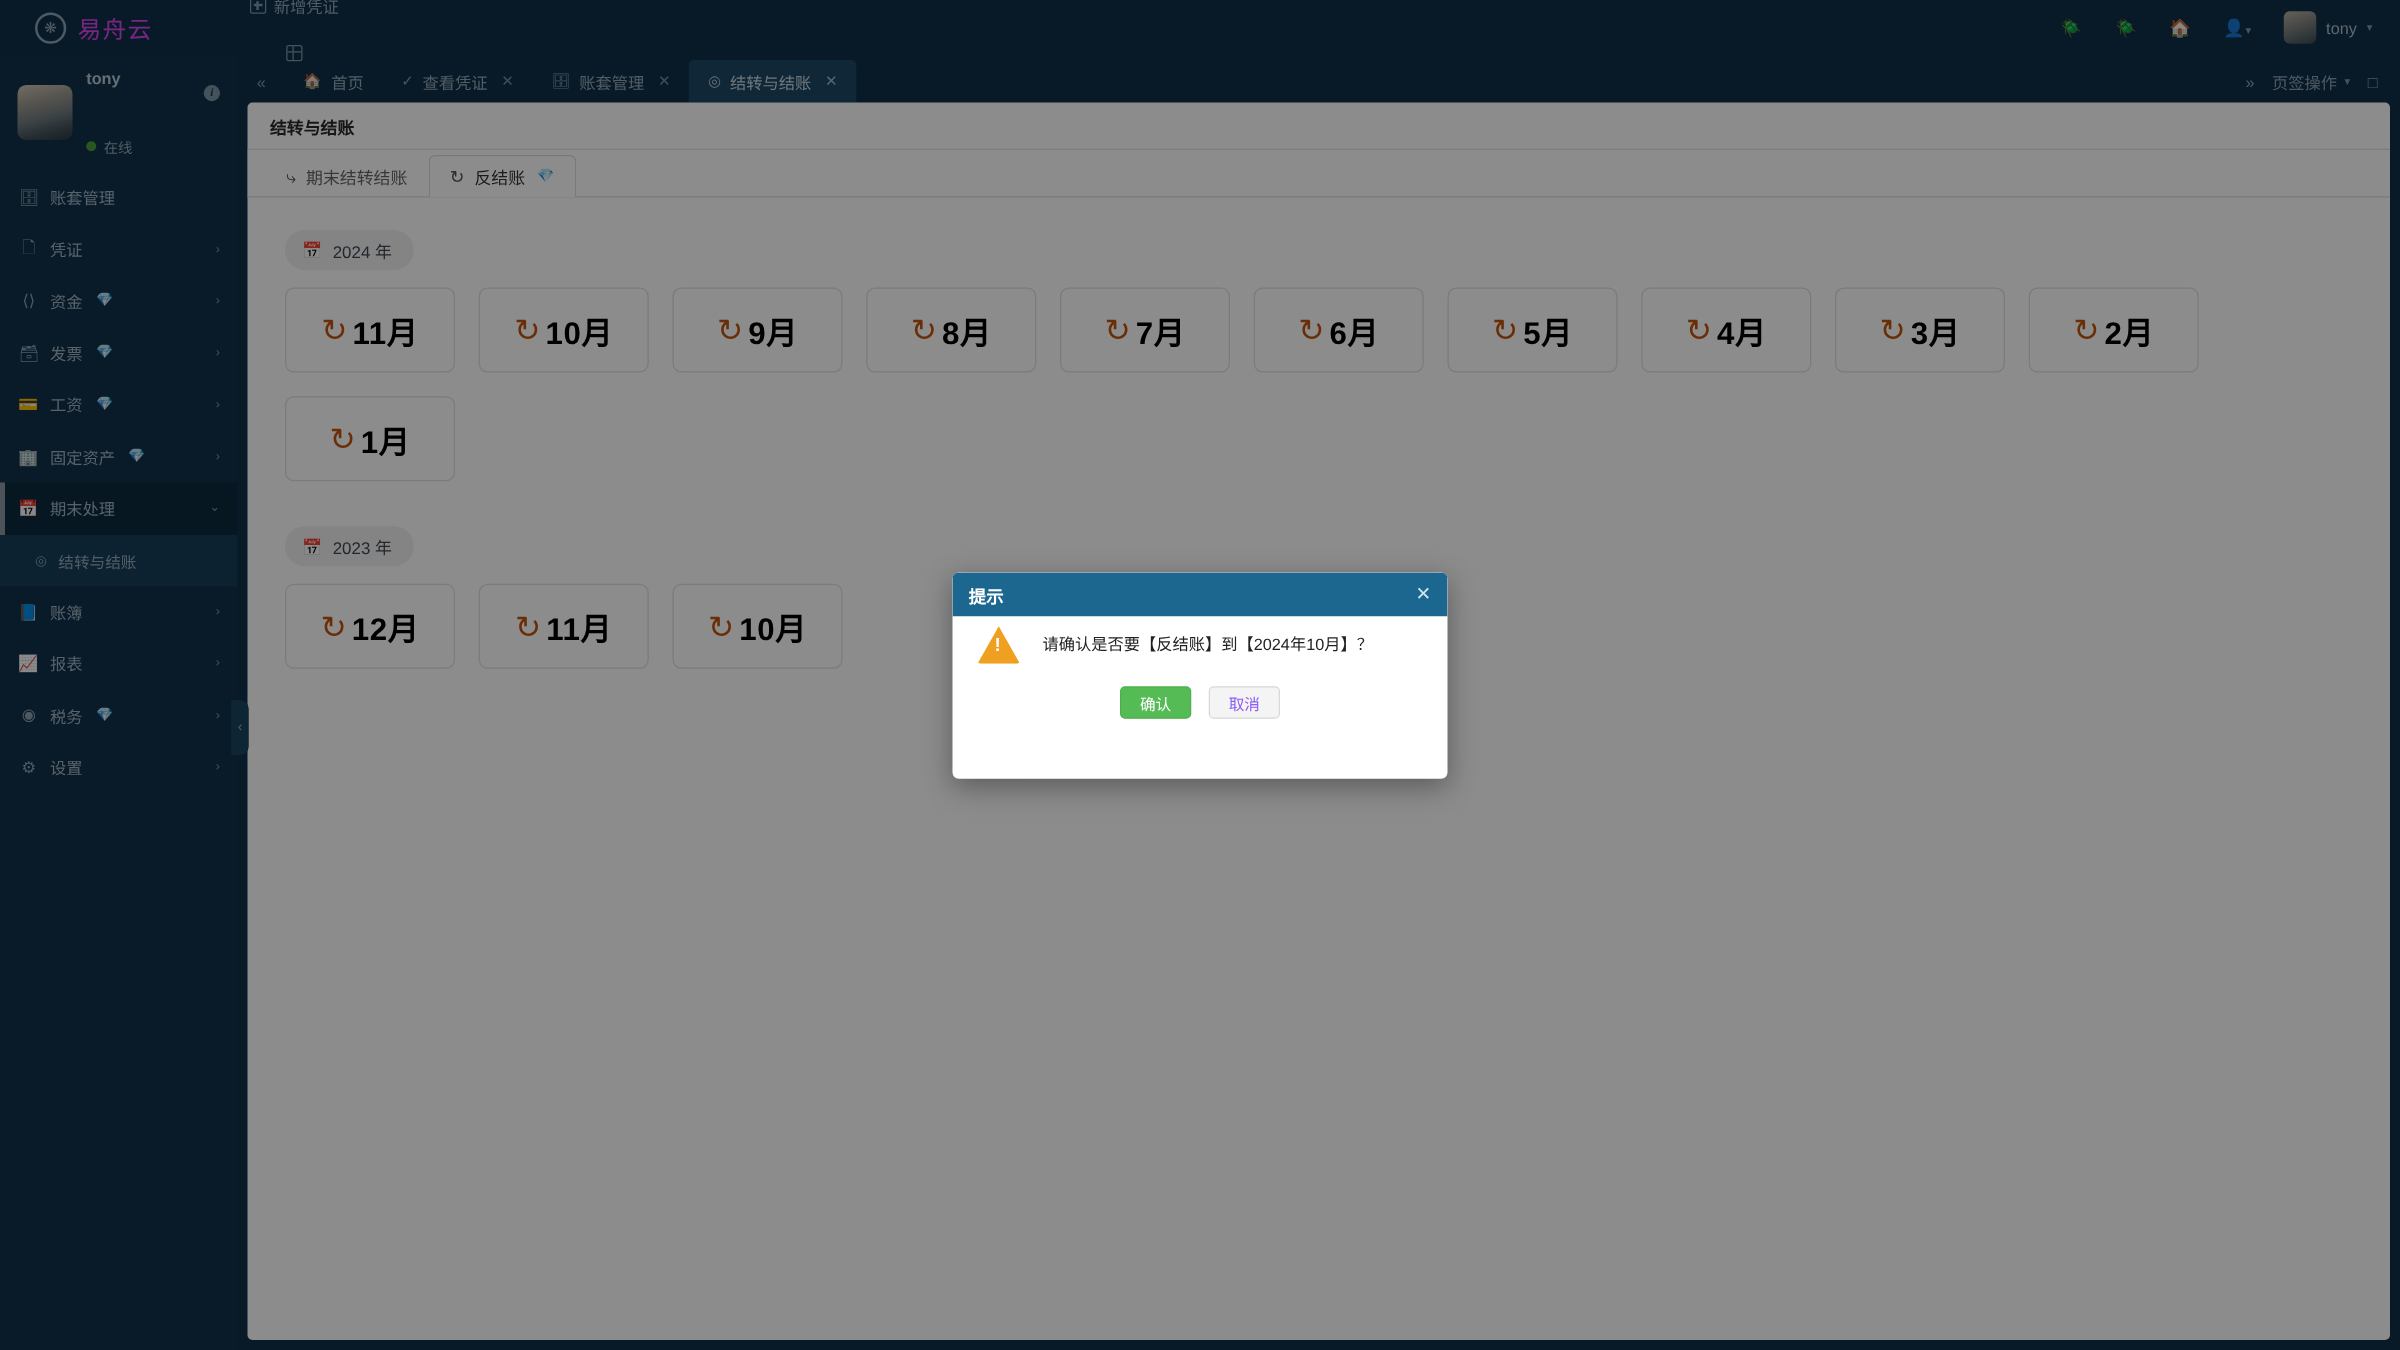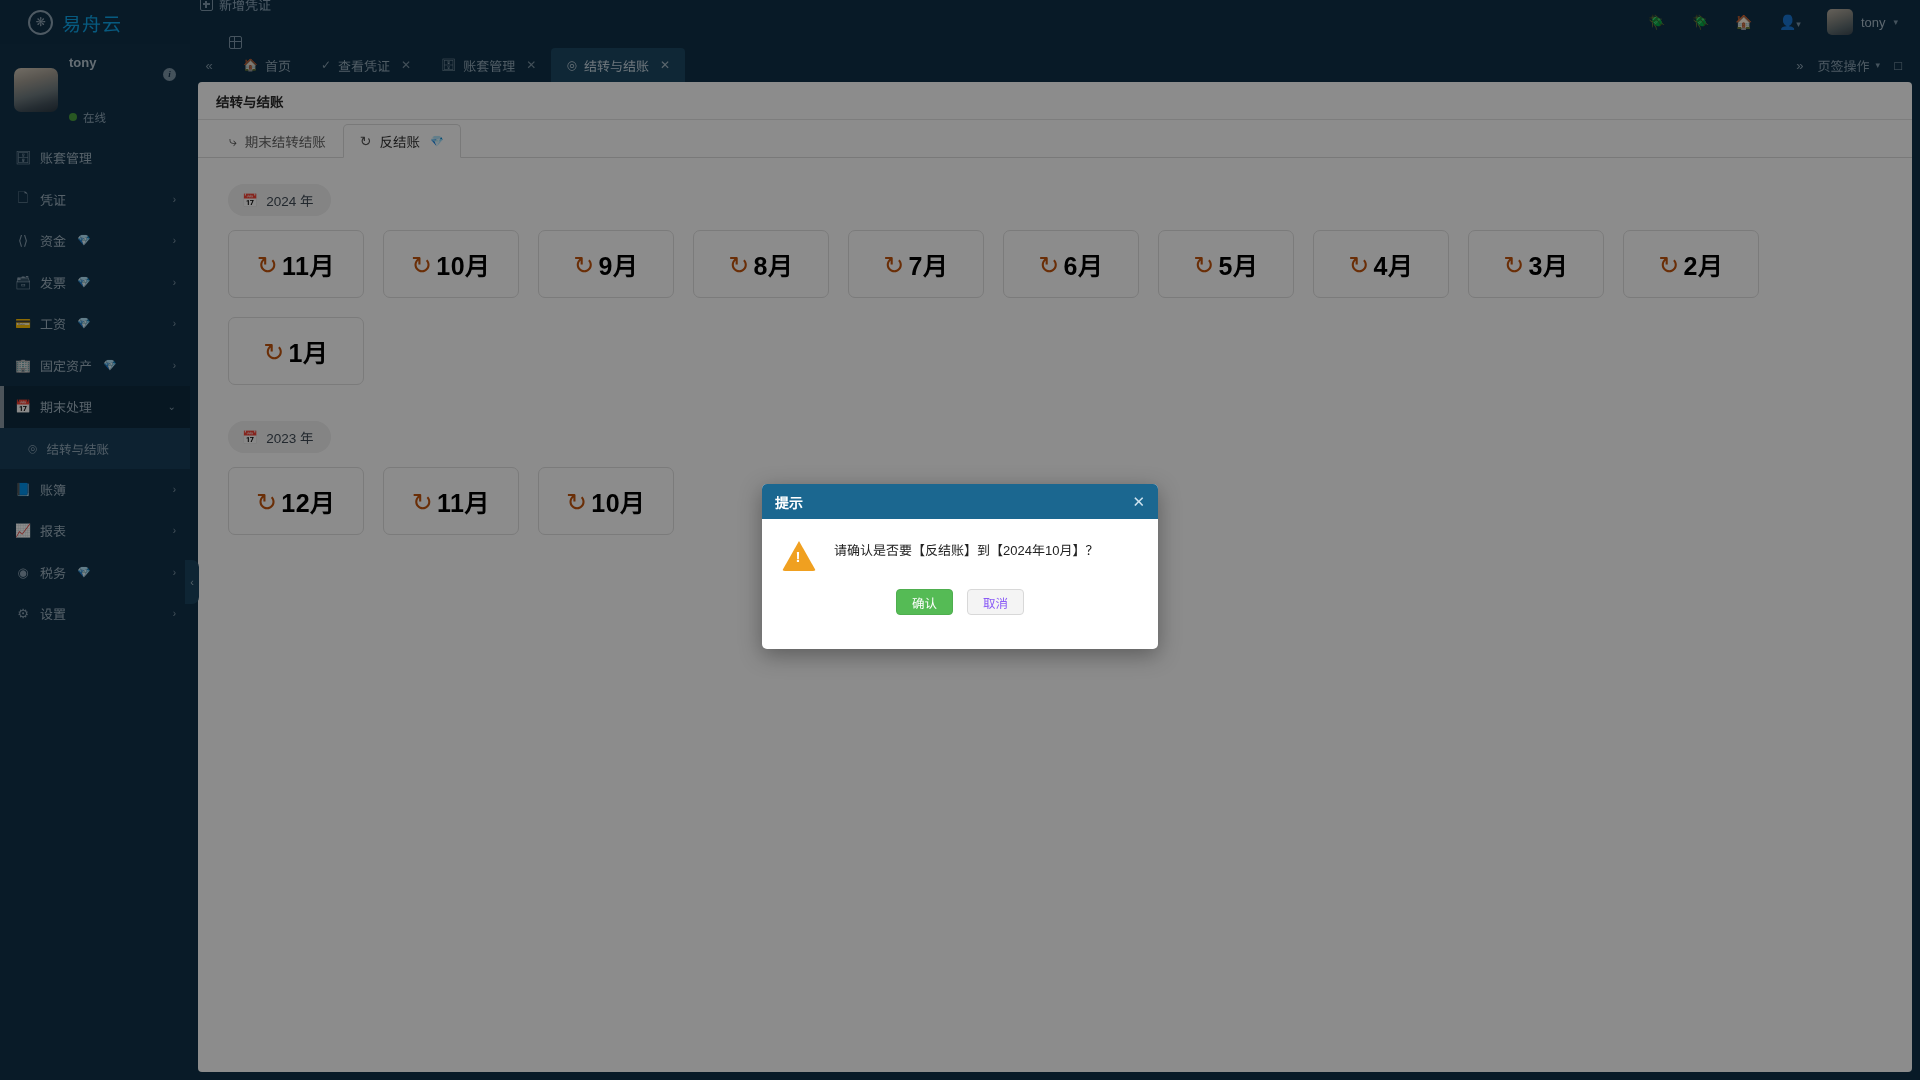--- a/index.html
+++ b/index.html
@@ -19,21 +19,21 @@
   .brand {
     width: 190px; height: 44px; display: flex; align-items: center;
     gap: 9px; padding-left: 28px; flex: 0 0 190px;
   }
   .brand-logo {
     width: 25px; height: 25px; border-radius: 50%;
     border: 2px solid #8fa4b4; display: flex; align-items: center;
     justify-content: center; font-size: 12px; color: #8fa4b4; line-height: 1;
   }
   .brand-name {
-    font-size: 19px; color: #0ea5e9; letter-spacing: 1px; font-weight: 500;
+    font-size: 19px; color: #d946ef; letter-spacing: 1px; font-weight: 500;
   }
   .topnav { display: flex; align-items: center; gap: 22px; padding-left: 10px; flex-direction: column; }
   .topnav-item {
     display: flex; align-items: center; gap: 6px;
     color: #8ea7ba; font-size: 13px; cursor: pointer;
   }
   .sq-icon {
     display: inline-block; width: 13px; height: 13px;
     border: 1.5px solid #7e98ab; border-radius: 2px; position: relative;
   }
@@ -200,37 +200,37 @@
     font-size: 25px; color: #000000; font-weight: 700; letter-spacing: .5px;
   }
   .spacer-36 { height: 36px; }
 
   
   .overlay {
     position: absolute; left: 0; top: 0; width: 1920px; height: 1080px;
     background: rgba(0,0,0,0.45); z-index: 50;
   }
   .modal {
-    position: absolute; left: 762px; top: 484px;
+    position: absolute; left: 762px; top: 458px;
     width: 396px; height: 165px; background: #fff;
     border-radius: 5px; overflow: hidden;
     box-shadow: 0 6px 22px rgba(0,0,0,.35); z-index: 51;
   }
   .modal-head {
     height: 35px; background: #1b6790; display: flex; align-items: center;
     padding: 0 13px; color: #fff;
   }
   .modal-title { font-size: 14px; font-weight: 700; }
   .modal-close {
     margin-left: auto; font-size: 15px; color: #cfe3ef;
     cursor: pointer; line-height: 1; font-weight: 700;
   }
   .modal-body {
-    display: flex; align-items: flex-start; gap: 18px;
-    padding: 22px 20px 10px 20px;
+    display: flex; align-items: center; gap: 18px;
+    padding: 8px 20px 10px 20px;
   }
   .warn-tri {
     width: 0; height: 0; flex: 0 0 34px;
     border-left: 17px solid transparent; border-right: 17px solid transparent;
     border-bottom: 30px solid #f0a020; position: relative; border-radius: 3px;
   }
   .warn-tri::after {
     content: "!"; position: absolute; left: -3.5px; top: 8px;
     color: #fff; font-size: 15px; font-weight: 700; line-height: 1;
   }

